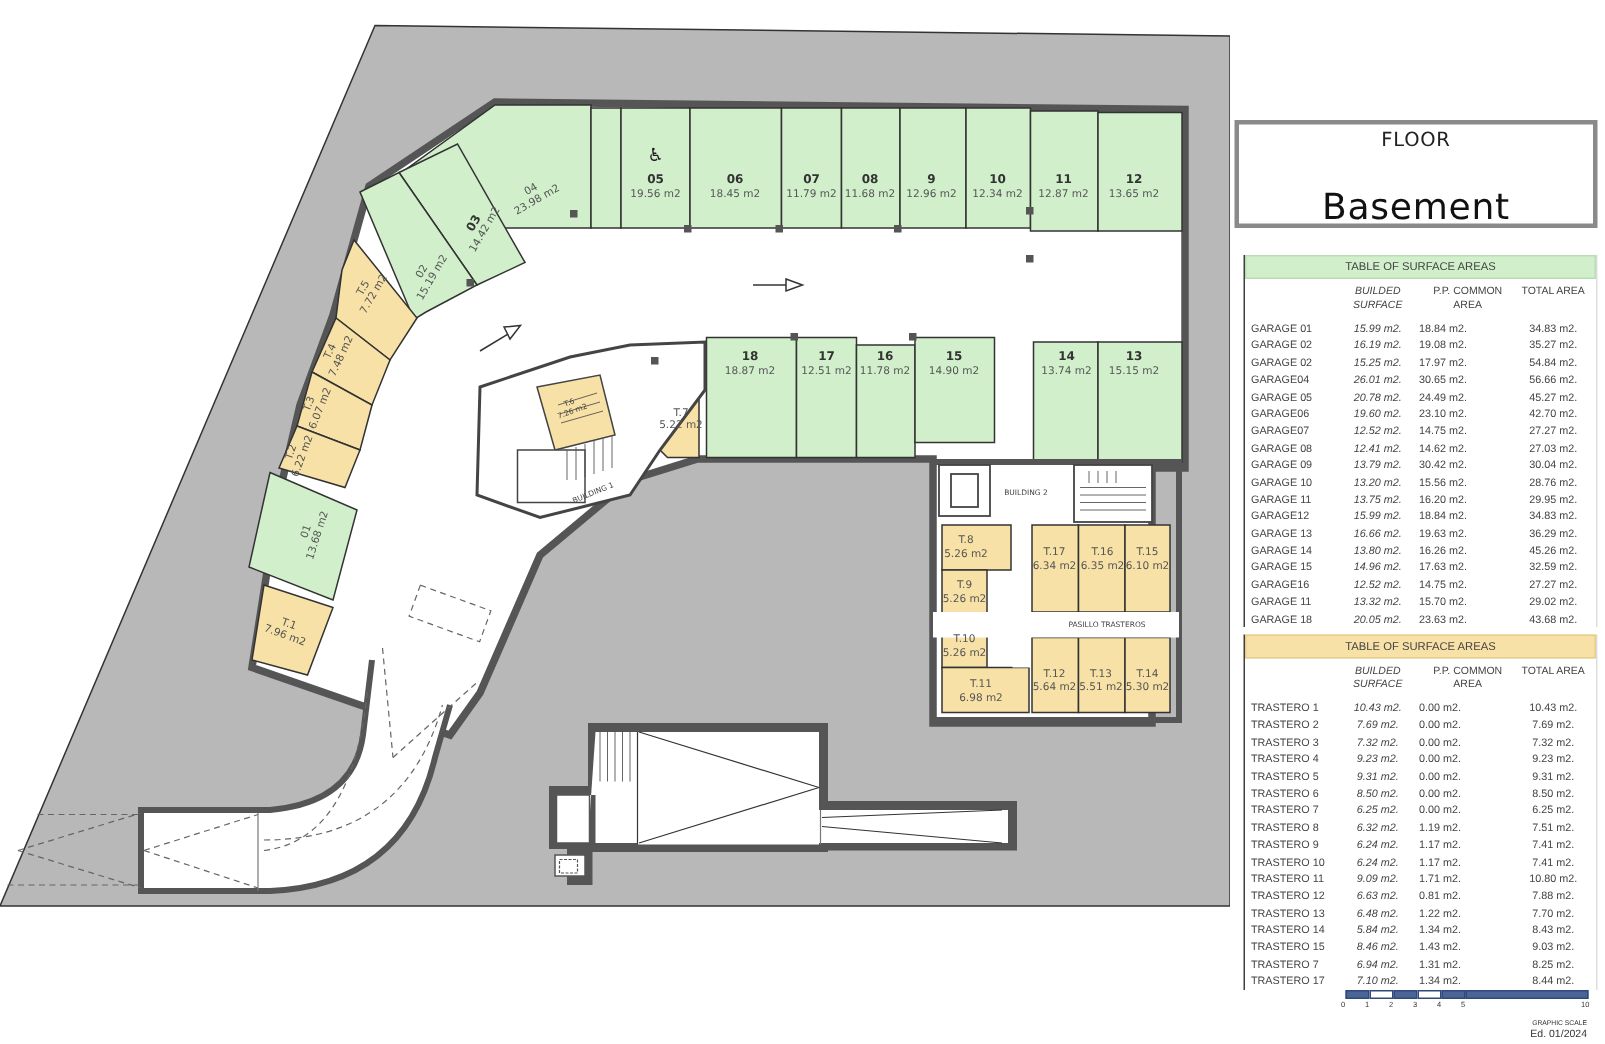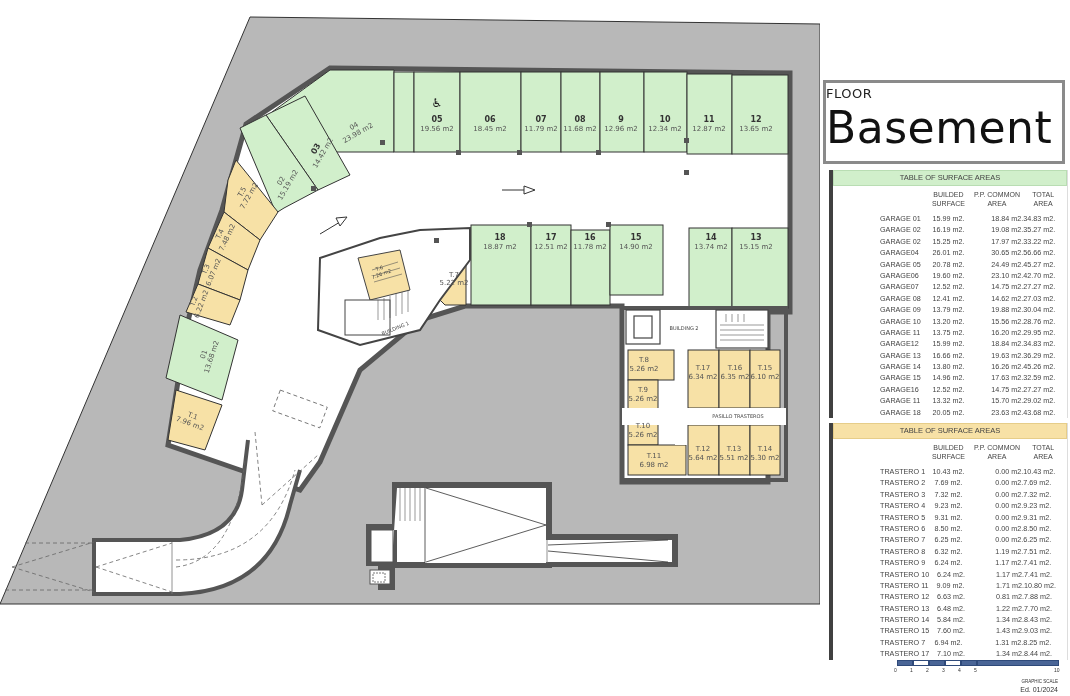--- a/index.html
+++ b/index.html
@@ -3,35 +3,35 @@
 <meta charset="utf-8">
 <style>
   html, body { margin:0; padding:0; background:#ffffff; }
   body { width:1070px; height:696px; position:relative; overflow:hidden; font-family:"DejaVu Sans", sans-serif; }
   #plan { position:absolute; left:0; top:0; width:820px; height:696px; }
   .lbl { font-family:"DejaVu Sans", sans-serif; fill:#444; text-anchor:middle; }
   .lbl-num { font-size:8px; font-weight:bold; fill:#333; }
   .lbl-area { font-size:7px; fill:#555; }
   .lbl-small { font-size:5px; fill:#444; }
 
-  #title-box { position:absolute; left:823px; top:80px; width:242px; height:84px; border:3px solid #8a8a8a; box-sizing:border-box; background:#fff; }
+  #title-box { position:absolute; left:823px; top:80px; width:242px; height:72px; border:3px solid #8a8a8a; box-sizing:border-box; background:#fff; text-align:center; }
   #title-box .floor { font-family:"DejaVu Sans", sans-serif; font-size:13px; color:#222; margin-top:3px; letter-spacing:0.5px; }
-  #title-box .name { font-family:"DejaVu Sans", sans-serif; font-size:44px; color:#111; line-height:40px; margin-top:7px; letter-spacing:0.5px; }
-
-  .table-wrap { position:absolute; left:829px; width:234px; background:#fff; border-left:4px solid #404040; border-right:1px solid #ddd; }
+  #title-box .name { font-family:"DejaVu Sans", sans-serif; font-size:24px; color:#111; line-height:40px; margin-top:17px; letter-spacing:0.5px; }
+
+  .table-wrap { position:absolute; left:829px; width:234px; background:#fff; border-left:1px solid #404040; border-right:1px solid #ddd; }
   .table-head { height:14px; line-height:14px; text-align:center; font-size:7.5px; color:#444; font-family:"Liberation Sans", sans-serif; }
   .table-head.green { background:#d1efcb; border:1px solid #b9ddb3; }
   .table-head.yellow { background:#f7e1a6; border:1px solid #e6cd89; }
   .col-heads { display:flex; font-size:7px; color:#444; font-family:"Liberation Sans", sans-serif; padding:4px 0 5px 0; }
   .col-heads div { text-align:center; line-height:9px; }
   .row { display:flex; font-size:7.2px; color:#444; font-family:"Liberation Sans", sans-serif; height:11.4px; line-height:11.4px; }
-  .c0 { width:58px; padding-left:4px; white-space:nowrap;margin-left:43px; }
-  .c1 { width:56px; text-align:center; }
-  .c2 { width:66px; text-align:right; }
-  .c3 { width:50px; text-align:left; padding-right:4px; }
+  .c0 { width:58px; padding-left:4px; white-space:nowrap; }
+  .c1 { width:56px; text-align:center;font-style:italic; }
+  .c2 { width:66px; text-align:left; }
+  .c3 { width:50px; text-align:center; padding-right:4px; }
 
   #scale { position:absolute; left:897px; top:660px; width:162px; height:10px; }
   #scale .bar { position:absolute; top:0; height:6px; border:1px solid #2f4a7a; box-sizing:border-box; }
   #scale .ticks { position:absolute; top:7px; left:-3px; width:170px; font-size:5px; color:#333; font-family:"Liberation Sans", sans-serif; }
   #scale .ticks span { position:absolute; }
   #scale-label { position:absolute; right:12px; top:679px; font-size:4.5px; color:#333; font-family:"Liberation Sans", sans-serif; }
   #edition { position:absolute; right:12px; top:686px; font-size:7px; color:#333; font-family:"Liberation Sans", sans-serif; }
 </style>
 </head>
 <body>
@@ -319,21 +319,21 @@
       <div class="row">
         <div class="c0">GARAGE 02</div>
         <div class="c1">16.19 m2.</div>
         <div class="c2">19.08 m2.</div>
         <div class="c3">35.27 m2.</div>
       </div>
       <div class="row">
         <div class="c0">GARAGE 02</div>
         <div class="c1">15.25 m2.</div>
         <div class="c2">17.97 m2.</div>
-        <div class="c3">33.22 m2.</div>
+        <div class="c3">54.84 m2.</div>
       </div>
       <div class="row">
         <div class="c0">GARAGE04</div>
         <div class="c1">26.01 m2.</div>
         <div class="c2">30.65 m2.</div>
         <div class="c3">56.66 m2.</div>
       </div>
       <div class="row">
         <div class="c0">GARAGE 05</div>
         <div class="c1">20.78 m2.</div>
@@ -354,21 +354,21 @@
       </div>
       <div class="row">
         <div class="c0">GARAGE 08</div>
         <div class="c1">12.41 m2.</div>
         <div class="c2">14.62 m2.</div>
         <div class="c3">27.03 m2.</div>
       </div>
       <div class="row">
         <div class="c0">GARAGE 09</div>
         <div class="c1">13.79 m2.</div>
-        <div class="c2">19.88 m2.</div>
+        <div class="c2">30.42 m2.</div>
         <div class="c3">30.04 m2.</div>
       </div>
       <div class="row">
         <div class="c0">GARAGE 10</div>
         <div class="c1">13.20 m2.</div>
         <div class="c2">15.56 m2.</div>
         <div class="c3">28.76 m2.</div>
       </div>
       <div class="row">
         <div class="c0">GARAGE 11</div>
@@ -509,21 +509,21 @@
         <div class="c3">7.70 m2.</div>
       </div>
       <div class="row">
         <div class="c0">TRASTERO 14</div>
         <div class="c1">5.84 m2.</div>
         <div class="c2">1.34 m2.</div>
         <div class="c3">8.43 m2.</div>
       </div>
       <div class="row">
         <div class="c0">TRASTERO 15</div>
-        <div class="c1">7.60 m2.</div>
+        <div class="c1">8.46 m2.</div>
         <div class="c2">1.43 m2.</div>
         <div class="c3">9.03 m2.</div>
       </div>
       <div class="row">
         <div class="c0">TRASTERO 7</div>
         <div class="c1">6.94 m2.</div>
         <div class="c2">1.31 m2.</div>
         <div class="c3">8.25 m2.</div>
       </div>
       <div class="row">

